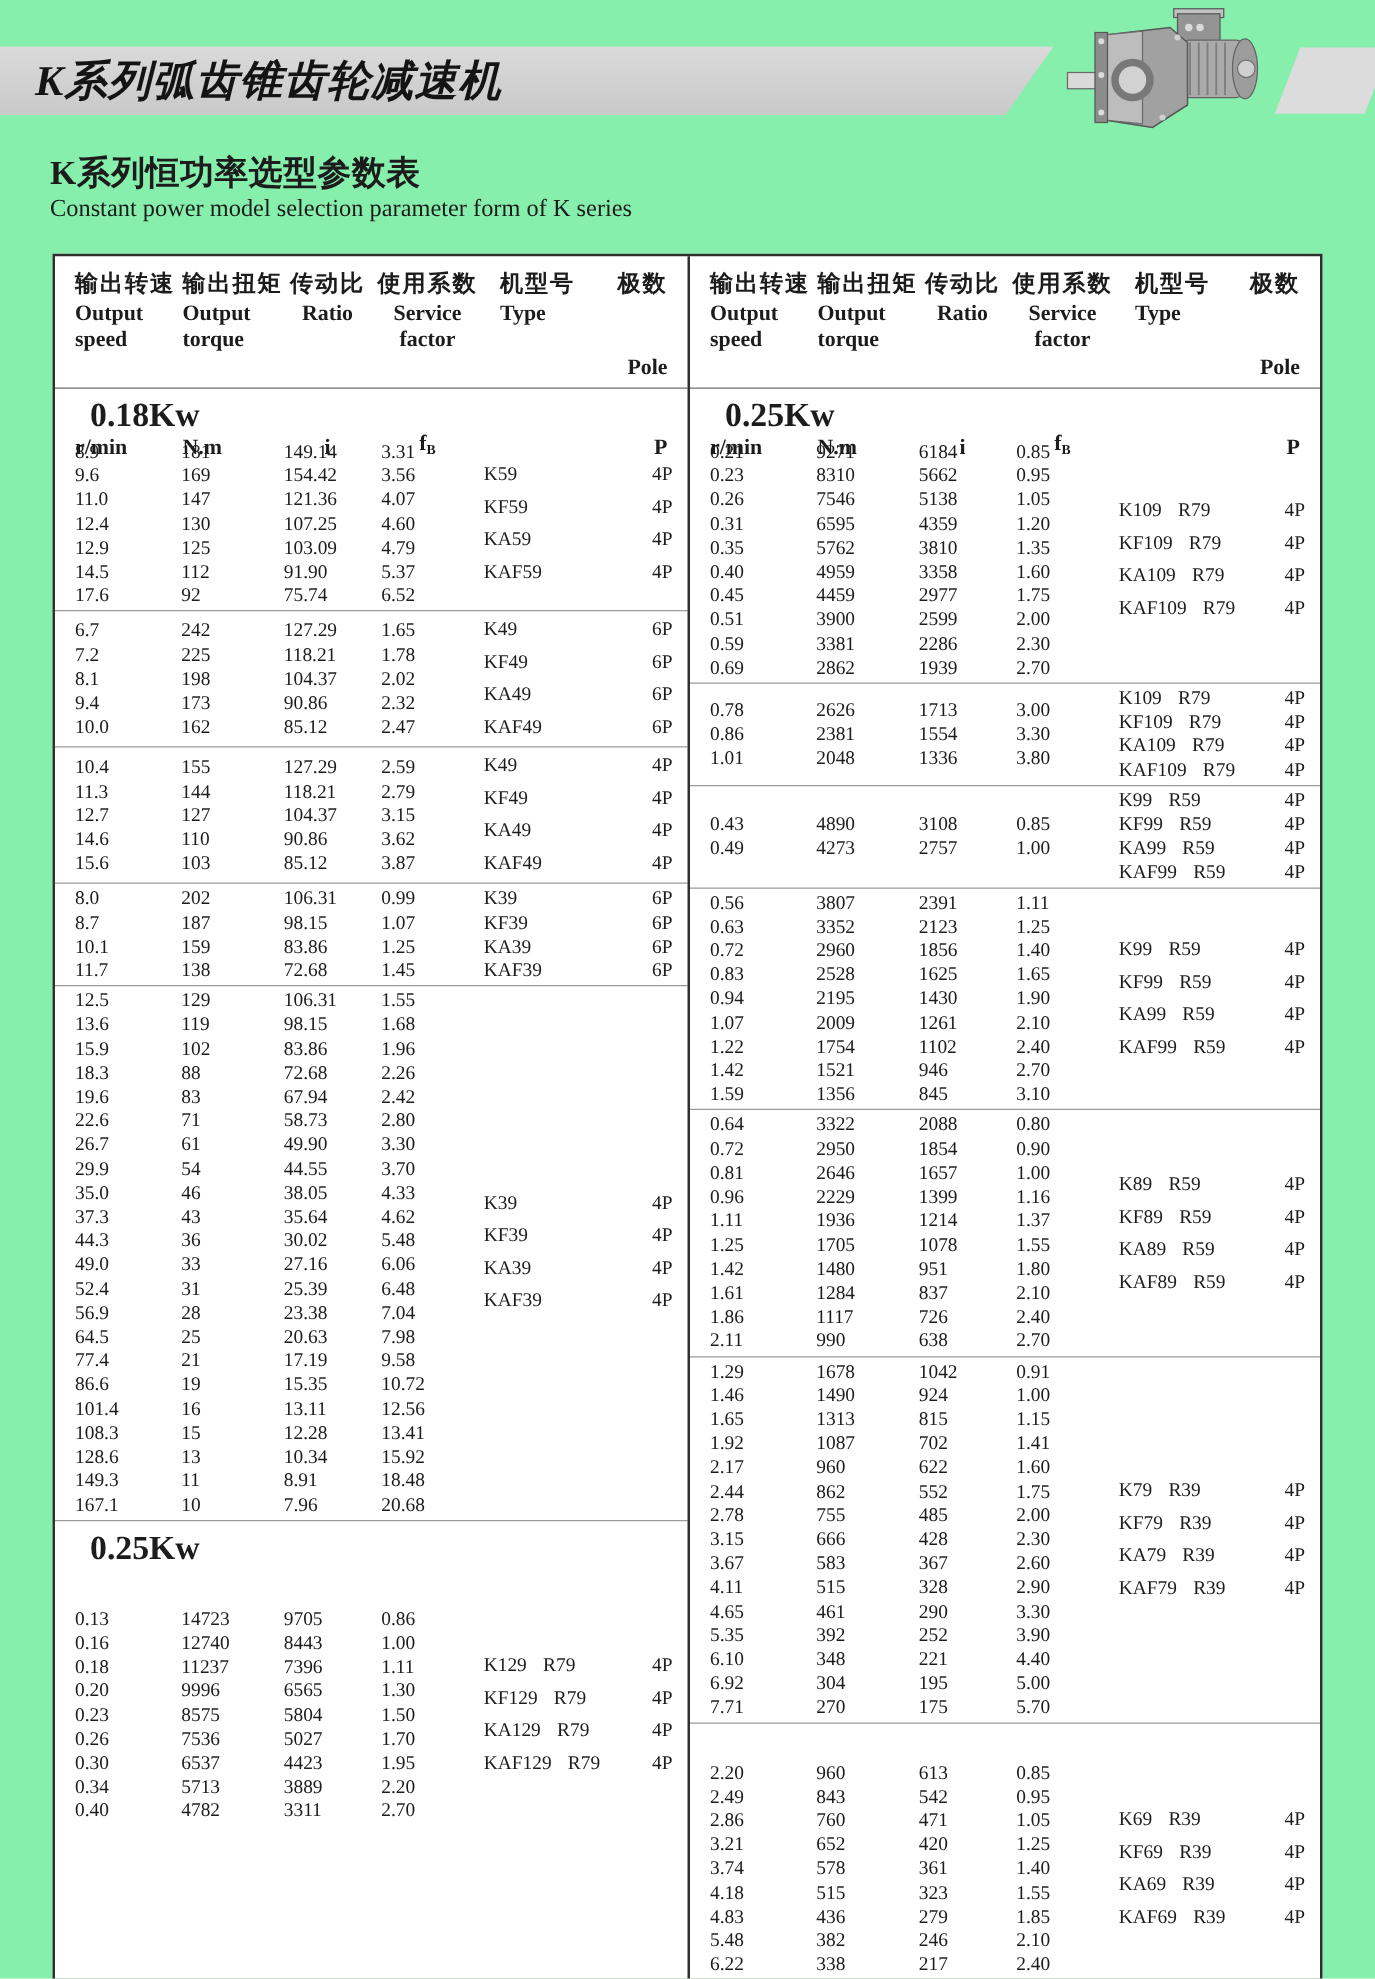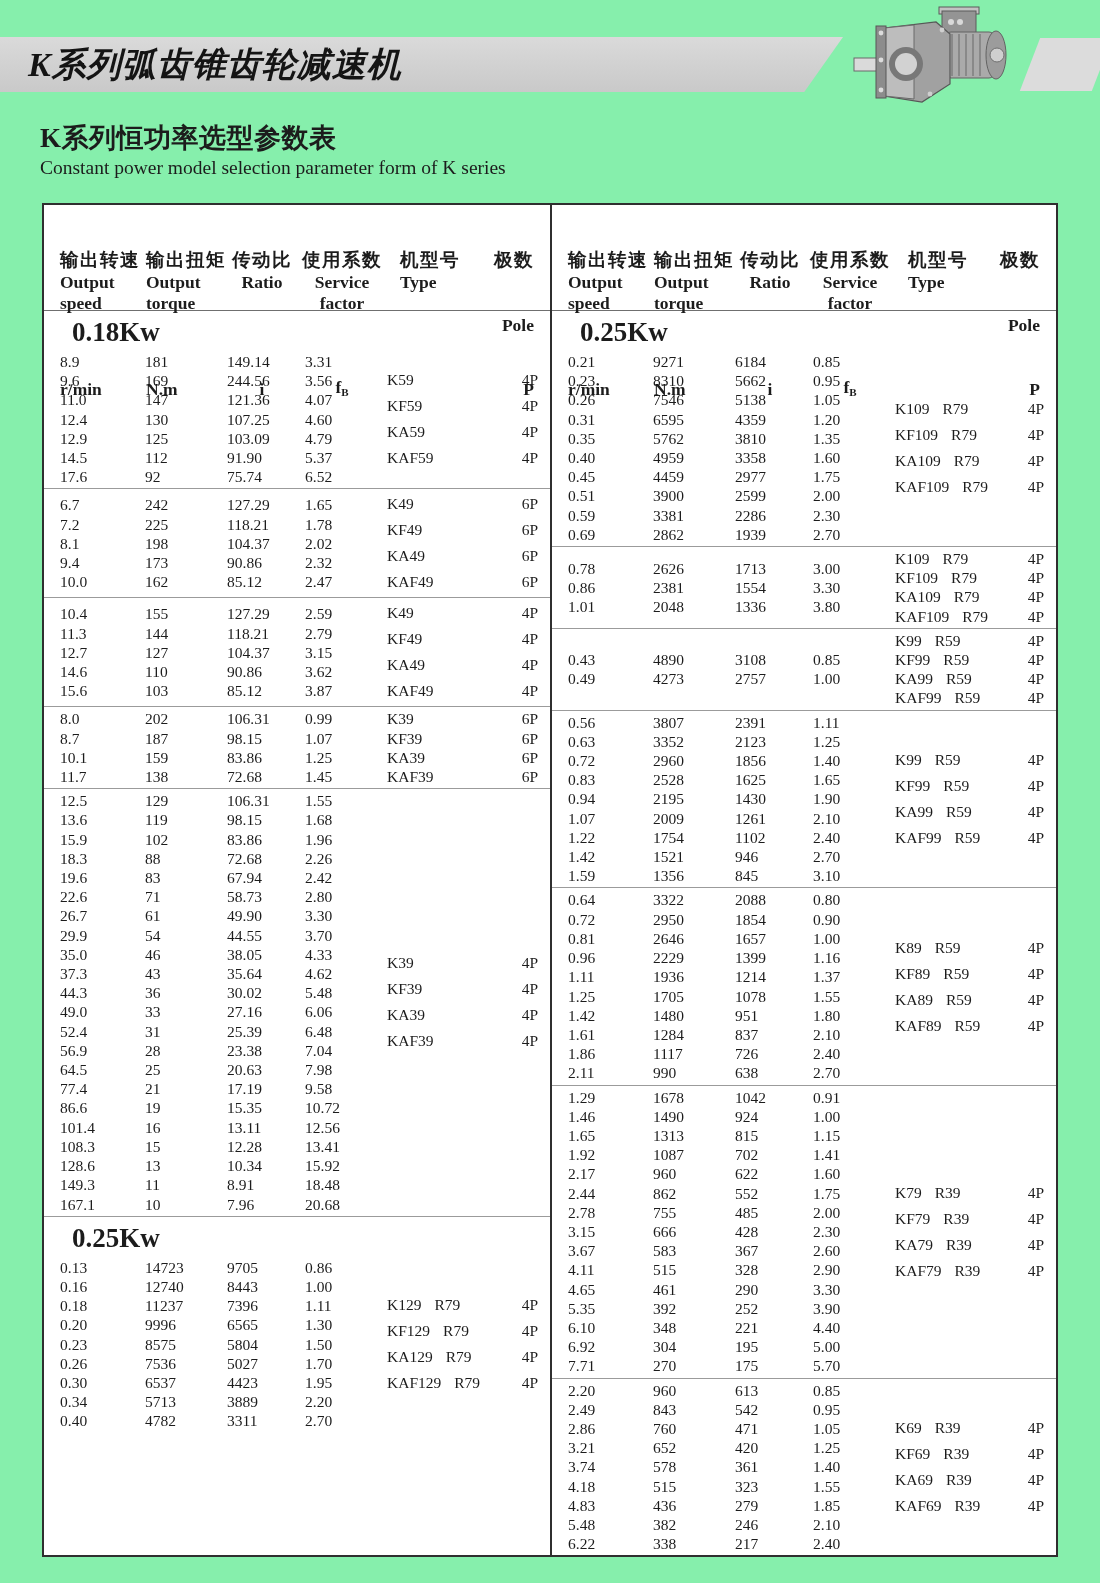--- a/index.html
+++ b/index.html
@@ -25,34 +25,34 @@
   
   .ptable{position:absolute;left:42px;top:203px;width:1016px;display:flex;
           border:2px solid #2f2f2f;background:#fff;box-sizing:border-box;}
   .half{width:50%;box-sizing:border-box;display:flex;flex-direction:column;}
   .half.right{border-left:2px solid #2f2f2f;}
 
   
   .thead{display:grid;grid-template-columns:86px 84px 64px 96px 1fr 58px;
          padding:12px 12px 8px 16px;border-bottom:1px solid #6f6f6f;height:85px;}
   .hcell{display:flex;flex-direction:column;}
-  .hzh{font-size:18.5px;font-weight:bold;letter-spacing:1.5px;line-height:23px;white-space:nowrap;margin-top:32px;}
+  .hzh{font-size:18.5px;font-weight:bold;letter-spacing:1.5px;line-height:23px;white-space:nowrap;}
   .hen{font-size:17.5px;font-weight:bold;line-height:20.5px;}
   .hunit{margin-top:auto;font-size:17.5px;font-weight:bold;line-height:21px;}
   .hc2,.hc3{align-items:center;text-align:center;}
   .hc4{align-items:flex-start;padding-left:10px;}
   .hc5{align-items:flex-end;text-align:right;padding-right:4px;gap:43px;}
   .sub{font-size:11px;position:relative;top:3px;font-weight:bold;}
 
   
   .tbody{flex:1;display:flex;flex-direction:column;}
   .power-label{font-size:27px;font-weight:bold;line-height:30px;padding:6px 0 3px 28px;}
   .block{display:flex;align-items:center;border-bottom:1px solid #9b9b9b;
          padding:2px 12px 2px 16px;}
-  .block:last-child{border-bottom:none;}
+  .block:last-child{border-bottom:none;margin-top:28px;}
   .rows{width:327px;}
   .drow{display:grid;grid-template-columns:85px 82px 70px 90px;
         line-height:19.2px;font-size:15.5px;}
   .dcell.f{padding-left:8px;}
   .types{flex:1;display:flex;flex-direction:column;justify-content:center;align-self:stretch;}
   .trow{display:flex;justify-content:space-between;
         line-height:26px;font-size:15.5px;white-space:nowrap;}
   .types.compact .trow{line-height:19.2px;}
   .suffix{margin-left:13px;}
   .pole{padding-left:4px;}
@@ -139,21 +139,21 @@
             <div class="rows">
               <div class="drow">
                 <div class="dcell">8.9</div>
                 <div class="dcell">181</div>
                 <div class="dcell">149.14</div>
                 <div class="dcell f">3.31</div>
               </div>
               <div class="drow">
                 <div class="dcell">9.6</div>
                 <div class="dcell">169</div>
-                <div class="dcell">244.56</div>
+                <div class="dcell">154.42</div>
                 <div class="dcell f">3.56</div>
               </div>
               <div class="drow">
                 <div class="dcell">11.0</div>
                 <div class="dcell">147</div>
                 <div class="dcell">121.36</div>
                 <div class="dcell f">4.07</div>
               </div>
               <div class="drow">
                 <div class="dcell">12.4</div>

